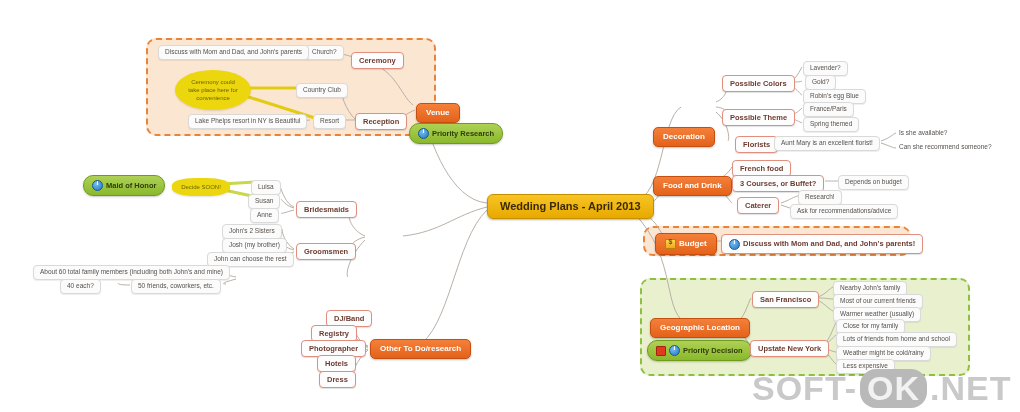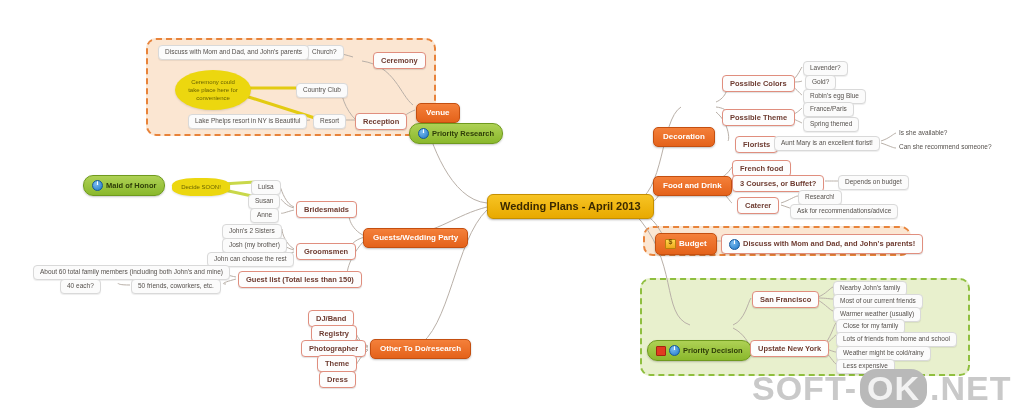--- a/index.html
+++ b/index.html
@@ -265,21 +265,21 @@
   </div>
 
   <div class="node n-main" style="left:416px;top:103px;">
     <span>Venue</span>
   </div>
   <div class="node n-green" style="left:409px;top:123px;">
     <span class="ic ic-info"></span>
     <span>Priority Research</span>
   </div>
 
-  <div class="node n-sub" style="left:373px;top:52px;">
+  <div class="node n-sub" style="left:351px;top:52px;">
     <span>Ceremony</span>
   </div>
   <div class="node n-leaf" style="left:305px;top:45px;">
     <span>Church?</span>
   </div>
   <div class="node n-leaf" style="left:158px;top:45px;">
     <span>Discuss with Mom and Dad, and John's parents</span>
   </div>
 
   <div class="node n-sub" style="left:355px;top:113px;">
@@ -292,23 +292,20 @@
     <span>Resort</span>
   </div>
   <div class="node n-leaf" style="left:188px;top:114px;">
     <span>Lake Phelps resort in NY is Beautiful</span>
   </div>
 
   <div class="n-note" style="position:absolute;left:175px;top:70px;width:56px;">
     <span>Ceremony could take place here for convenience</span>
   </div>
 
-  <div class="node n-main" style="left:363px;top:228px;">
-    <span>Guests/Wedding Party</span>
-  </div>
 
   <div class="node n-green" style="left:83px;top:175px;">
     <span class="ic ic-info"></span>
     <span>Maid of Honor</span>
   </div>
   <div class="n-note" style="position:absolute;left:172px;top:178px;width:46px;border-radius:40%;padding:5px 6px;">
     <span>Decide SOON!</span>
   </div>
 
   <div class="node n-sub" style="left:296px;top:201px;">
@@ -330,47 +327,44 @@
   <div class="node n-leaf" style="left:222px;top:224px;">
     <span>John's 2 Sisters</span>
   </div>
   <div class="node n-leaf" style="left:222px;top:238px;">
     <span>Josh (my brother)</span>
   </div>
   <div class="node n-leaf" style="left:207px;top:252px;">
     <span>John can choose the rest</span>
   </div>
 
-  <div class="node n-sub" style="left:238px;top:271px;">
-    <span>Guest list (Total less than 150)</span>
-  </div>
   <div class="node n-leaf" style="left:33px;top:265px;">
     <span>About 60 total family members (including both John's and mine)</span>
   </div>
   <div class="node n-leaf" style="left:60px;top:279px;">
     <span>40 each?</span>
   </div>
   <div class="node n-leaf" style="left:131px;top:279px;">
     <span>50 friends, coworkers, etc.</span>
   </div>
 
   <div class="node n-main" style="left:370px;top:339px;">
     <span>Other To Do/research</span>
   </div>
-  <div class="node n-sub" style="left:308px;top:310px;">
+  <div class="node n-sub" style="left:326px;top:310px;">
     <span>DJ/Band</span>
   </div>
   <div class="node n-sub" style="left:311px;top:325px;">
     <span>Registry</span>
   </div>
   <div class="node n-sub" style="left:301px;top:340px;">
     <span>Photographer</span>
   </div>
   <div class="node n-sub" style="left:317px;top:355px;">
-    <span>Theme</span>
+    <span>Hotels</span>
   </div>
   <div class="node n-sub" style="left:319px;top:371px;">
     <span>Dress</span>
   </div>
 
   <div class="node n-main" style="left:653px;top:99px;margin-top:28px;">
     <span>Decoration</span>
   </div>
 
   <div class="node n-sub" style="left:722px;top:75px;">
@@ -433,20 +427,23 @@
 
   <div class="node n-main" style="left:655px;top:233px;">
     <span class="ic ic-money"></span>
     <span>Budget</span>
   </div>
   <div class="node n-sub" style="left:721px;top:234px;">
     <span class="ic ic-info"></span>
     <span>Discuss with Mom and Dad, and John's parents!</span>
   </div>
 
+  <div class="node n-main" style="left:650px;top:318px;">
+    <span>Geographic Location</span>
+  </div>
   <div class="node n-green" style="left:647px;top:340px;">
     <span class="ic ic-flag"></span>
     <span class="ic ic-info"></span>
     <span>Priority Decision</span>
   </div>
 
   <div class="node n-sub" style="left:752px;top:291px;">
     <span>San Francisco</span>
   </div>
   <div class="node n-leaf" style="left:833px;top:281px;">

